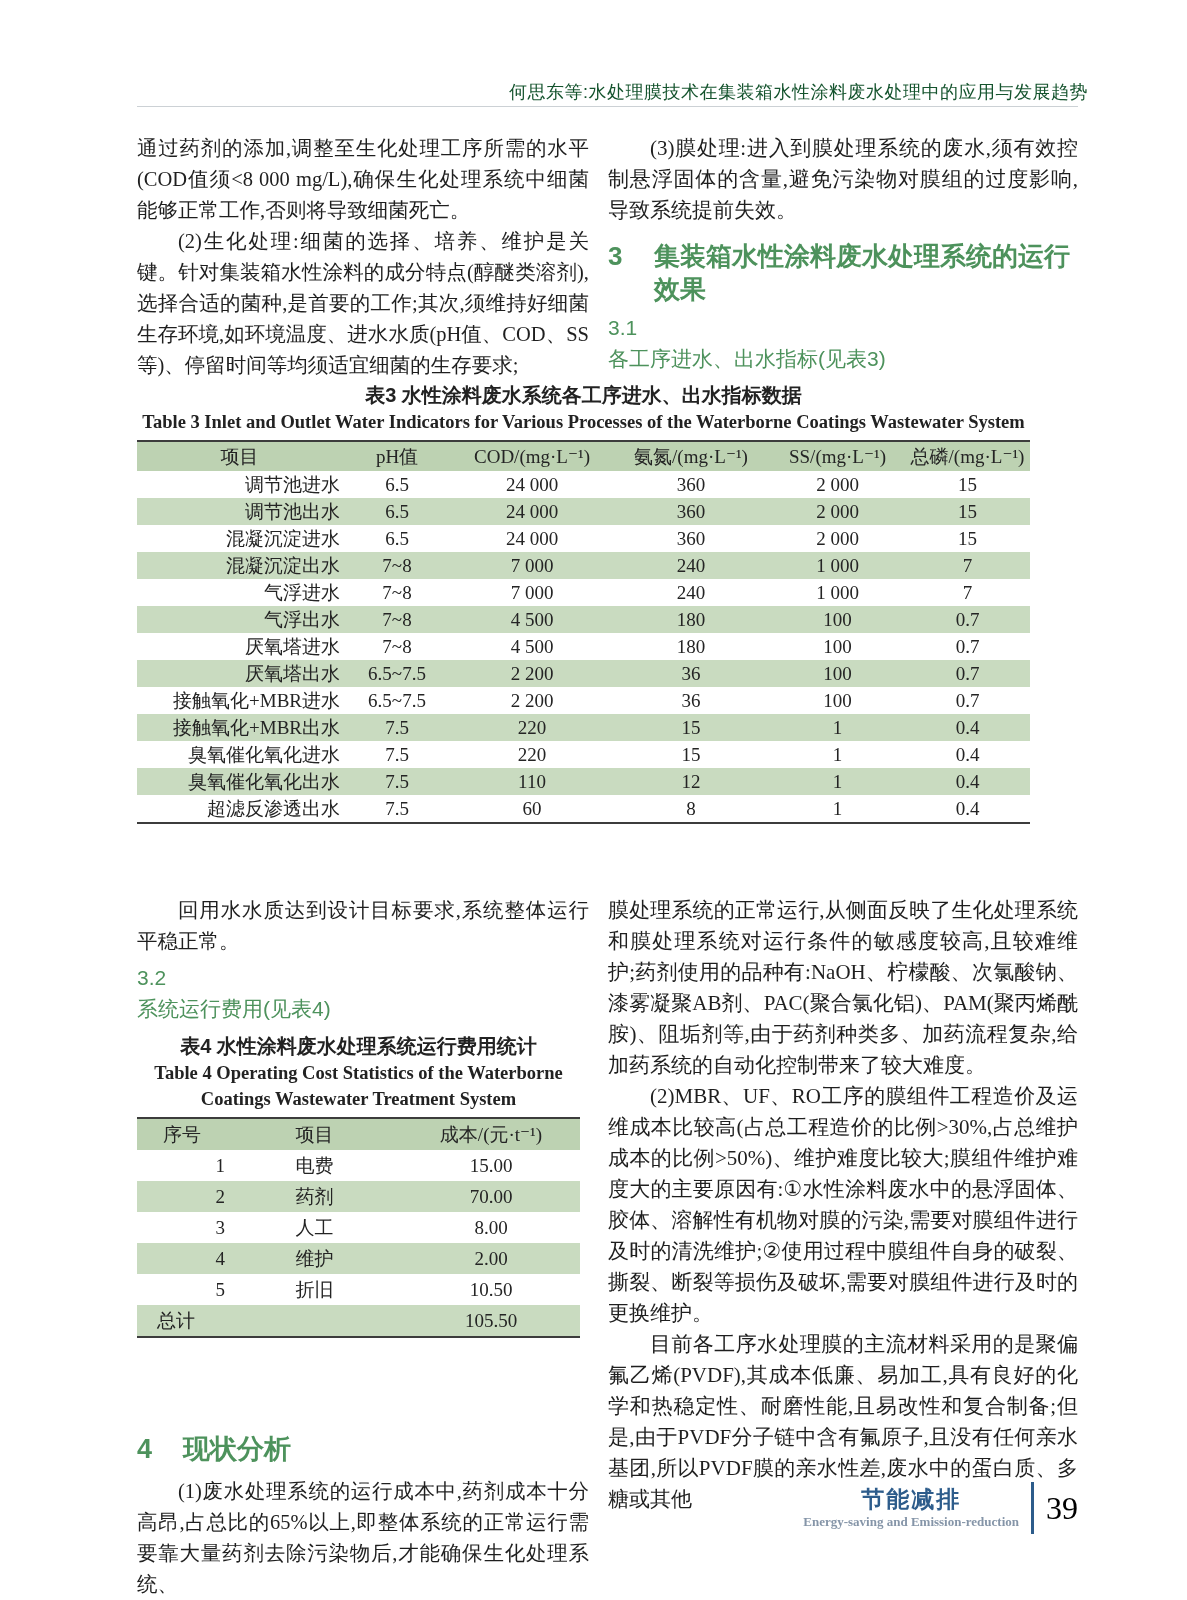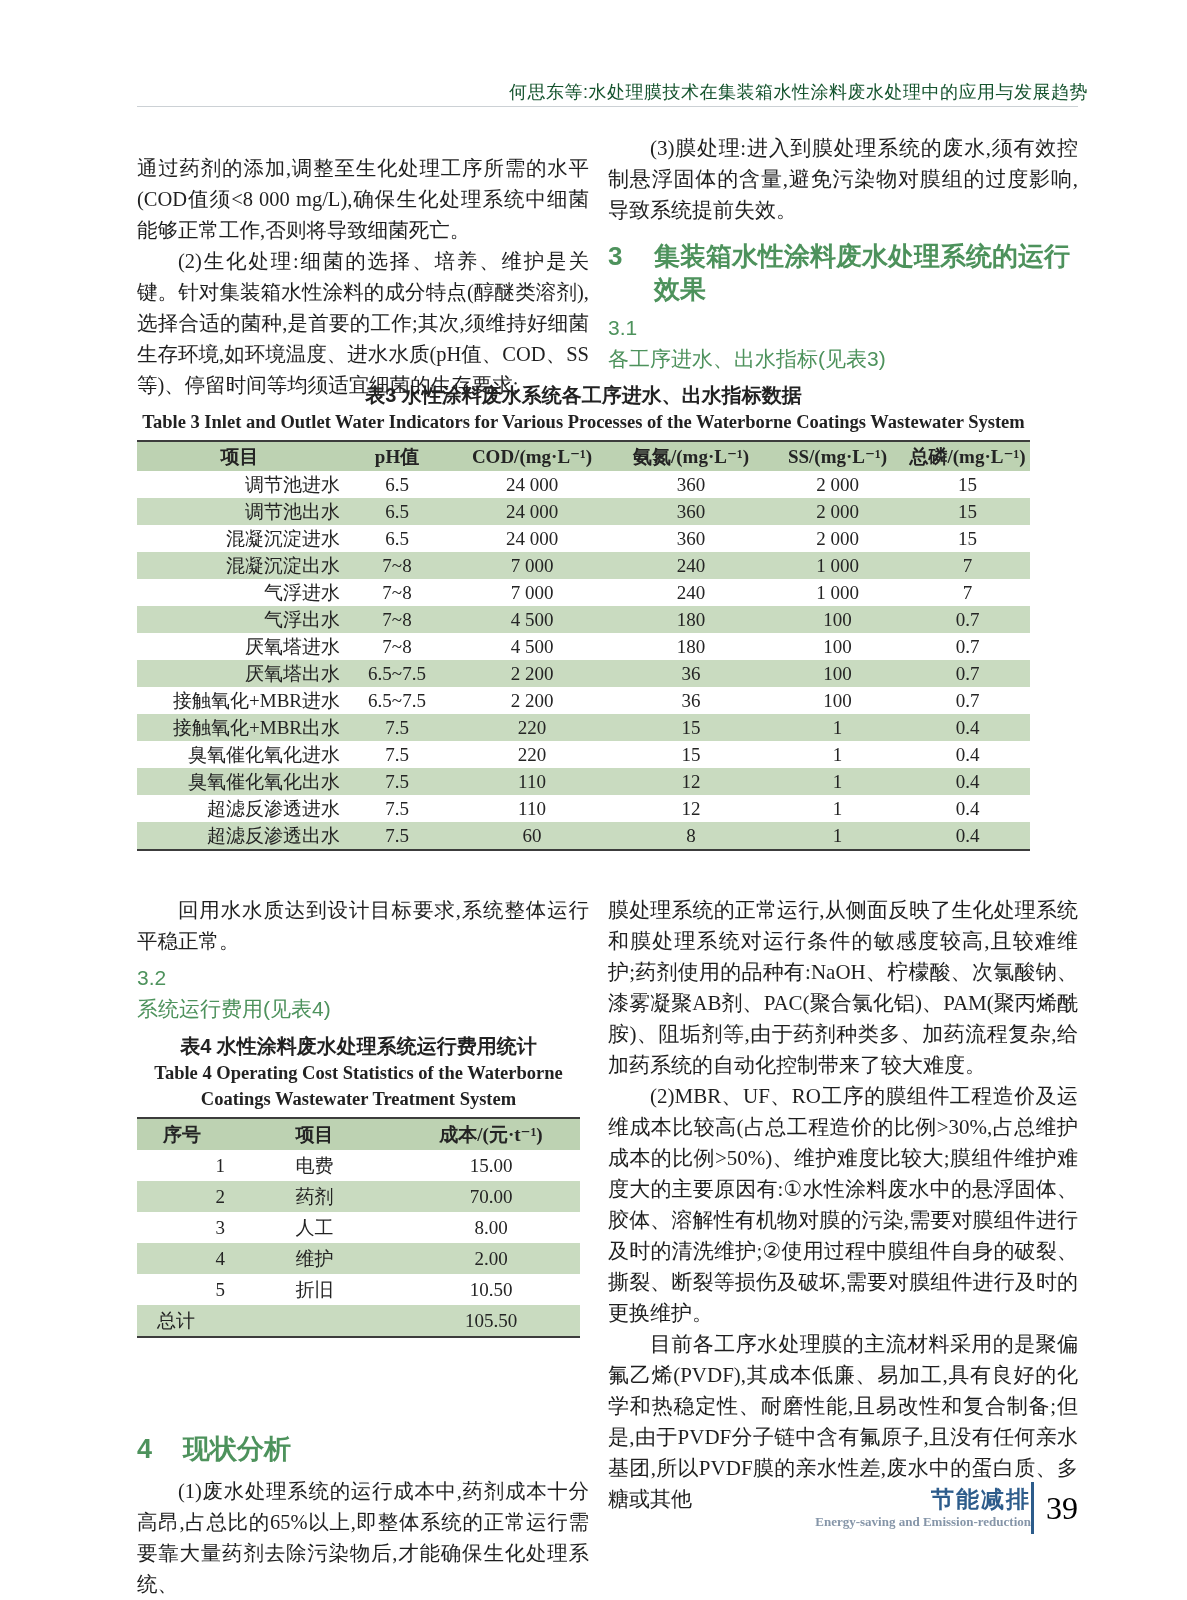--- a/index.html
+++ b/index.html
@@ -18,21 +18,21 @@
     font-family:"Liberation Sans","DejaVu Sans",sans-serif;
     font-size:18px;color:#14532d;letter-spacing:0.5px;
   }
   .head-rule{
     position:absolute;top:106px;left:137px;width:941px;height:0;
     border-top:1px solid #ccd1d5;
   }
   
   .col{position:absolute;text-align:justify;}
   .col p{margin:0;}
-  .col-left-top {left:137px;top:133px;width:452px;font-size:20.5px;line-height:31px;margin-top:20px;}
+  .col-left-top {left:137px;top:133px;width:452px;font-size:20.5px;line-height:31px;}
   .col-right-top{left:608px;top:133px;width:470px;font-size:21px;line-height:31px;}
   .col-left-bot {left:137px;top:895px;width:452px;font-size:20.5px;line-height:31px;}
   .col-right-bot{left:608px;top:895px;width:470px;font-size:21px;line-height:31px;}
   .indent{text-indent:2em;}
   
   .sec-h{
     display:flex;color:#4d925c;font-weight:bold;
     font-family:"Liberation Sans","DejaVu Sans",sans-serif;
     font-size:26px;line-height:33px;margin:14px 0 6px 0;text-align:left;
   }
@@ -56,30 +56,30 @@
     text-align:center;font-weight:bold;
     font-family:"Liberation Serif","DejaVu Serif",serif;
     font-size:18.5px;line-height:26px;color:#222;margin-top:1px;
   }
   table.datatable{
     border-collapse:collapse;width:100%;margin-top:5px;
     border-top:2px solid #3c3c3c;border-bottom:2px solid #3c3c3c;
     font-size:19px;color:#242424;
   }
   table.datatable thead tr{background:#bdd2b2;}
-  table.datatable th{font-weight:bold;height:29px;text-align:center;padding:0 2px;}
+  table.datatable th{font-weight:normal;height:29px;text-align:center;padding:0 2px;}
   table.datatable td{height:27px;text-align:center;padding:0 2px;}
   table.datatable tbody tr:nth-child(even){background:#c9dbc0;}
   table.datatable td.c-first{text-align:right;padding-left:26px;}
   table.datatable tfoot tr{background:#c9dbc0;padding-left:40px;}
   table.datatable tfoot td{height:30px;}
   table.datatable tfoot td.c-first{text-align:left;padding-left:20px;}
   
   .page-footer{position:absolute;top:1482px;right:109px;display:flex;align-items:center;}
-  .pf-text{text-align:right;}
+  .pf-text{text-align:center;margin-right:12px;}
   .pf-cn{
     font-family:"Liberation Sans","DejaVu Sans",sans-serif;
     font-weight:bold;font-size:23px;line-height:24px;color:#2d5c8b;letter-spacing:2px;
   }
   .pf-en{
     font-family:"Liberation Serif","DejaVu Serif",serif;font-weight:bold;
     font-size:13px;line-height:16px;color:#8595a8;margin-top:3px;
   }
   .pf-bar{width:3px;height:52px;background:#2d5c8b;margin-right:12px;}
   .pf-num{
@@ -225,28 +225,20 @@
           </tr>
           <tr>
             <td class="c-first">臭氧催化氧化出水</td>
             <td>7.5</td>
             <td>110</td>
             <td>12</td>
             <td>1</td>
             <td>0.4</td>
           </tr>
           <tr>
-            <td class="c-first">超滤反渗透进水</td>
-            <td>7.5</td>
-            <td>110</td>
-            <td>12</td>
-            <td>1</td>
-            <td>0.4</td>
-          </tr>
-          <tr>
             <td class="c-first">超滤反渗透出水</td>
             <td>7.5</td>
             <td>60</td>
             <td>8</td>
             <td>1</td>
             <td>0.4</td>
           </tr>
         </tbody>
     </table>
   </div>

